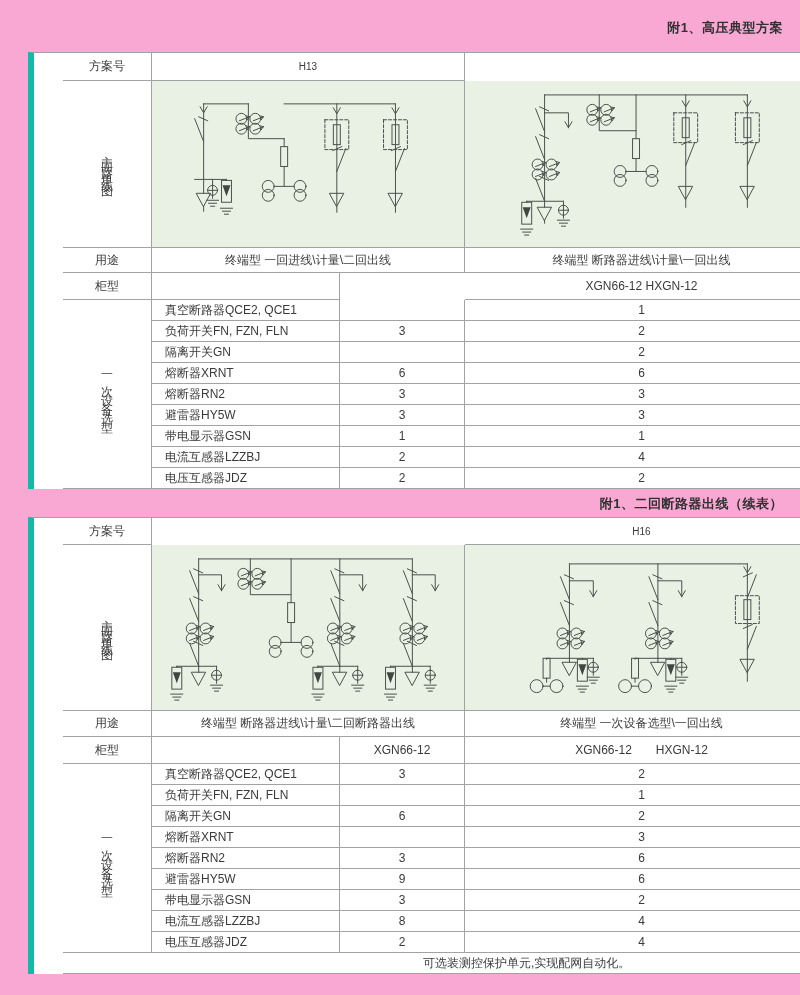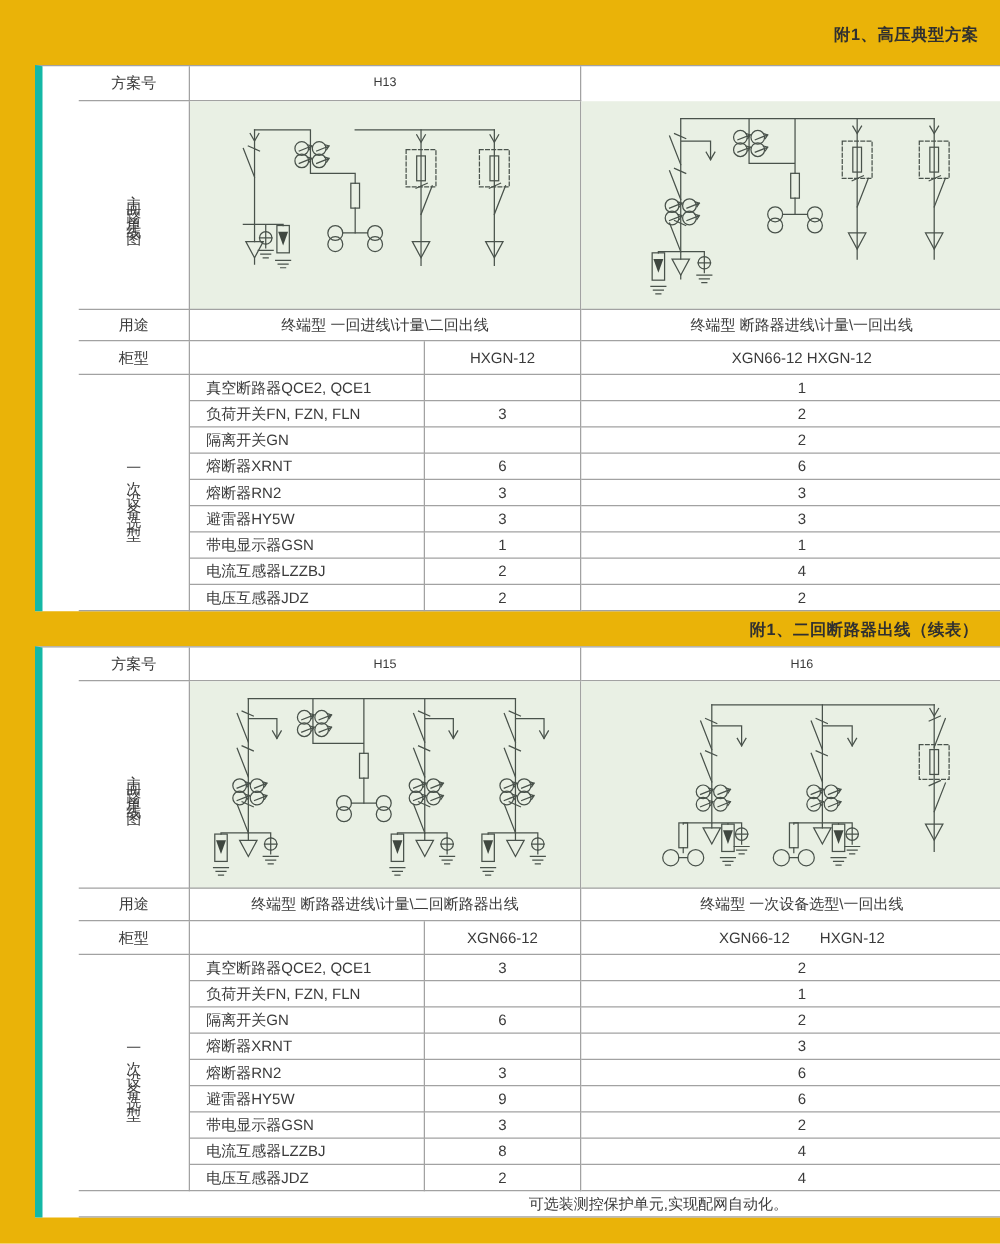--- a/index.html
+++ b/index.html
@@ -1,17 +1,17 @@
 <!DOCTYPE html>
 <html><head>
 <meta charset="utf-8">
 <style>
   html,body{margin:0;padding:0;background:#fff;}
   body{width:800px;height:995px;font-family:"Liberation Sans","DejaVu Sans",sans-serif;color:#3a3a3a;}
-  .page{position:relative;width:800px;height:995px;overflow:hidden;background:#eab308;}
+  .page{position:relative;width:800px;height:995px;overflow:hidden;background:#f9a8d4;}
   .hd{position:absolute;right:17px;font-size:13px;font-weight:bold;color:#303030;letter-spacing:.5px;white-space:nowrap;}
   #hd1{top:19px}
   #hd2{top:495px}
   .tbl{position:absolute;left:28px;display:grid;grid-template-columns:89px 188px 125px 353px;
        border-top:1px solid #a2a2a2;border-left:6px solid #14b8a6;background:#fff;padding-left:29px;}
   #t1{top:52px;grid-template-rows:28px 167px 25px 27px repeat(9,21px);}
   #t2{top:517px;grid-template-rows:27px 166px 26px 27px repeat(9,21px) 21px;}
   .c{box-sizing:border-box;border-bottom:1px solid #a2a2a2;display:flex;align-items:center;justify-content:center;
      font-size:12px;overflow:hidden;white-space:nowrap;}
   .rr{border-right:1px solid #a2a2a2;}
@@ -169,21 +169,20 @@
         </g>
       </svg>
     </div>
 
     <div class="c rr">用途</div>
     <div class="c rr sp2">终端型 一回进线\计量\二回出线</div>
     <div class="c c4">终端型 断路器进线\计量\一回出线</div>
 
     <div class="c rr">柜型</div>
     <div class="c rr c2"></div>
-    <div class="c rr c3">HXGN-12</div>
     <div class="c c4">XGN66-12 HXGN-12</div>
 
     <div class="c rr eqlab">
         <span class="vt vt2">一次设备选型</span>
       </div>
 
     <div class="c rr name">真空断路器QCE2, QCE1</div>
     <div class="c rr"></div>
     <div class="c c4">1</div>
 
@@ -218,21 +217,20 @@
     <div class="c rr name">电压互感器JDZ</div>
     <div class="c rr">2</div>
     <div class="c c4">2</div>
   </div>
 
   <div class="hd" id="hd2">附1、二回断路器出线（续表）</div>
 
   <div class="tbl" id="t2">
 
     <div class="c rr">方案号</div>
-    <div class="c rr sp2 schm">H15</div>
     <div class="c c4 schm">H16</div>
 
     <div class="c rr dlab">
         <span class="vt">主回路单线图</span>
       </div>
     <div class="c rr sp2 green">
       <svg class="diag" width="312" height="164" viewBox="0 0 312 165">
         <path d="M46,13 H261"></path>
 
         <g>

